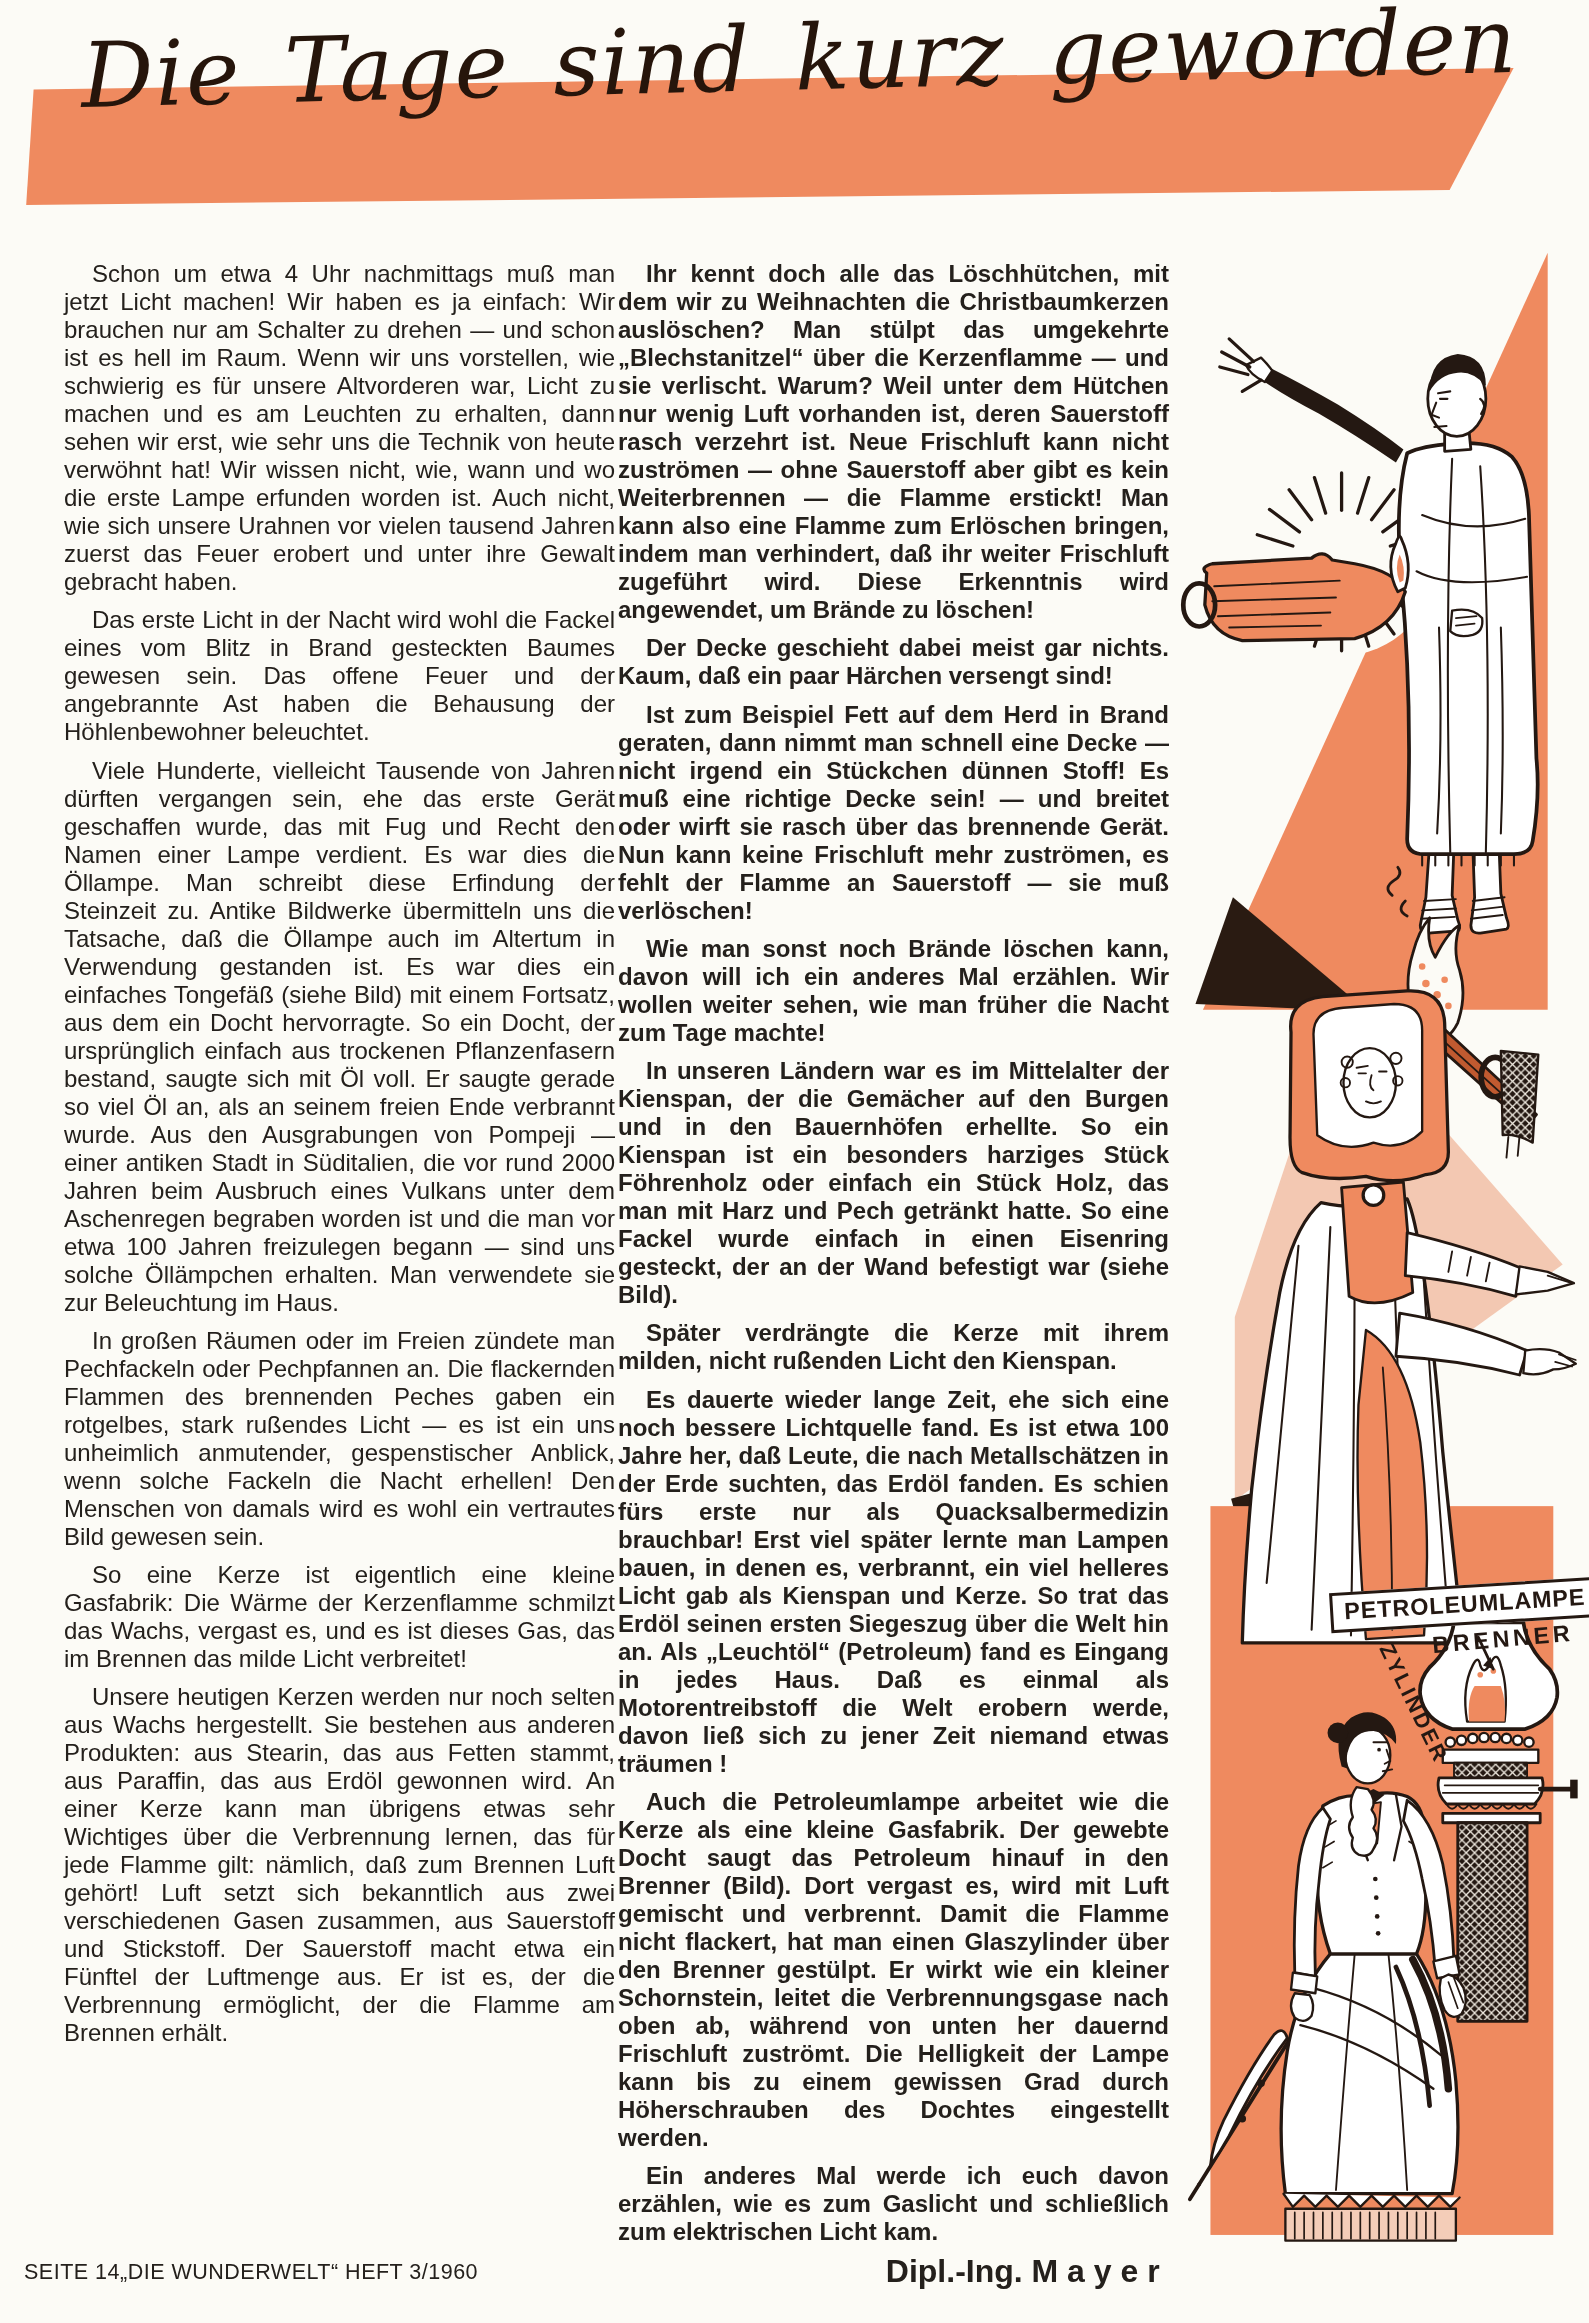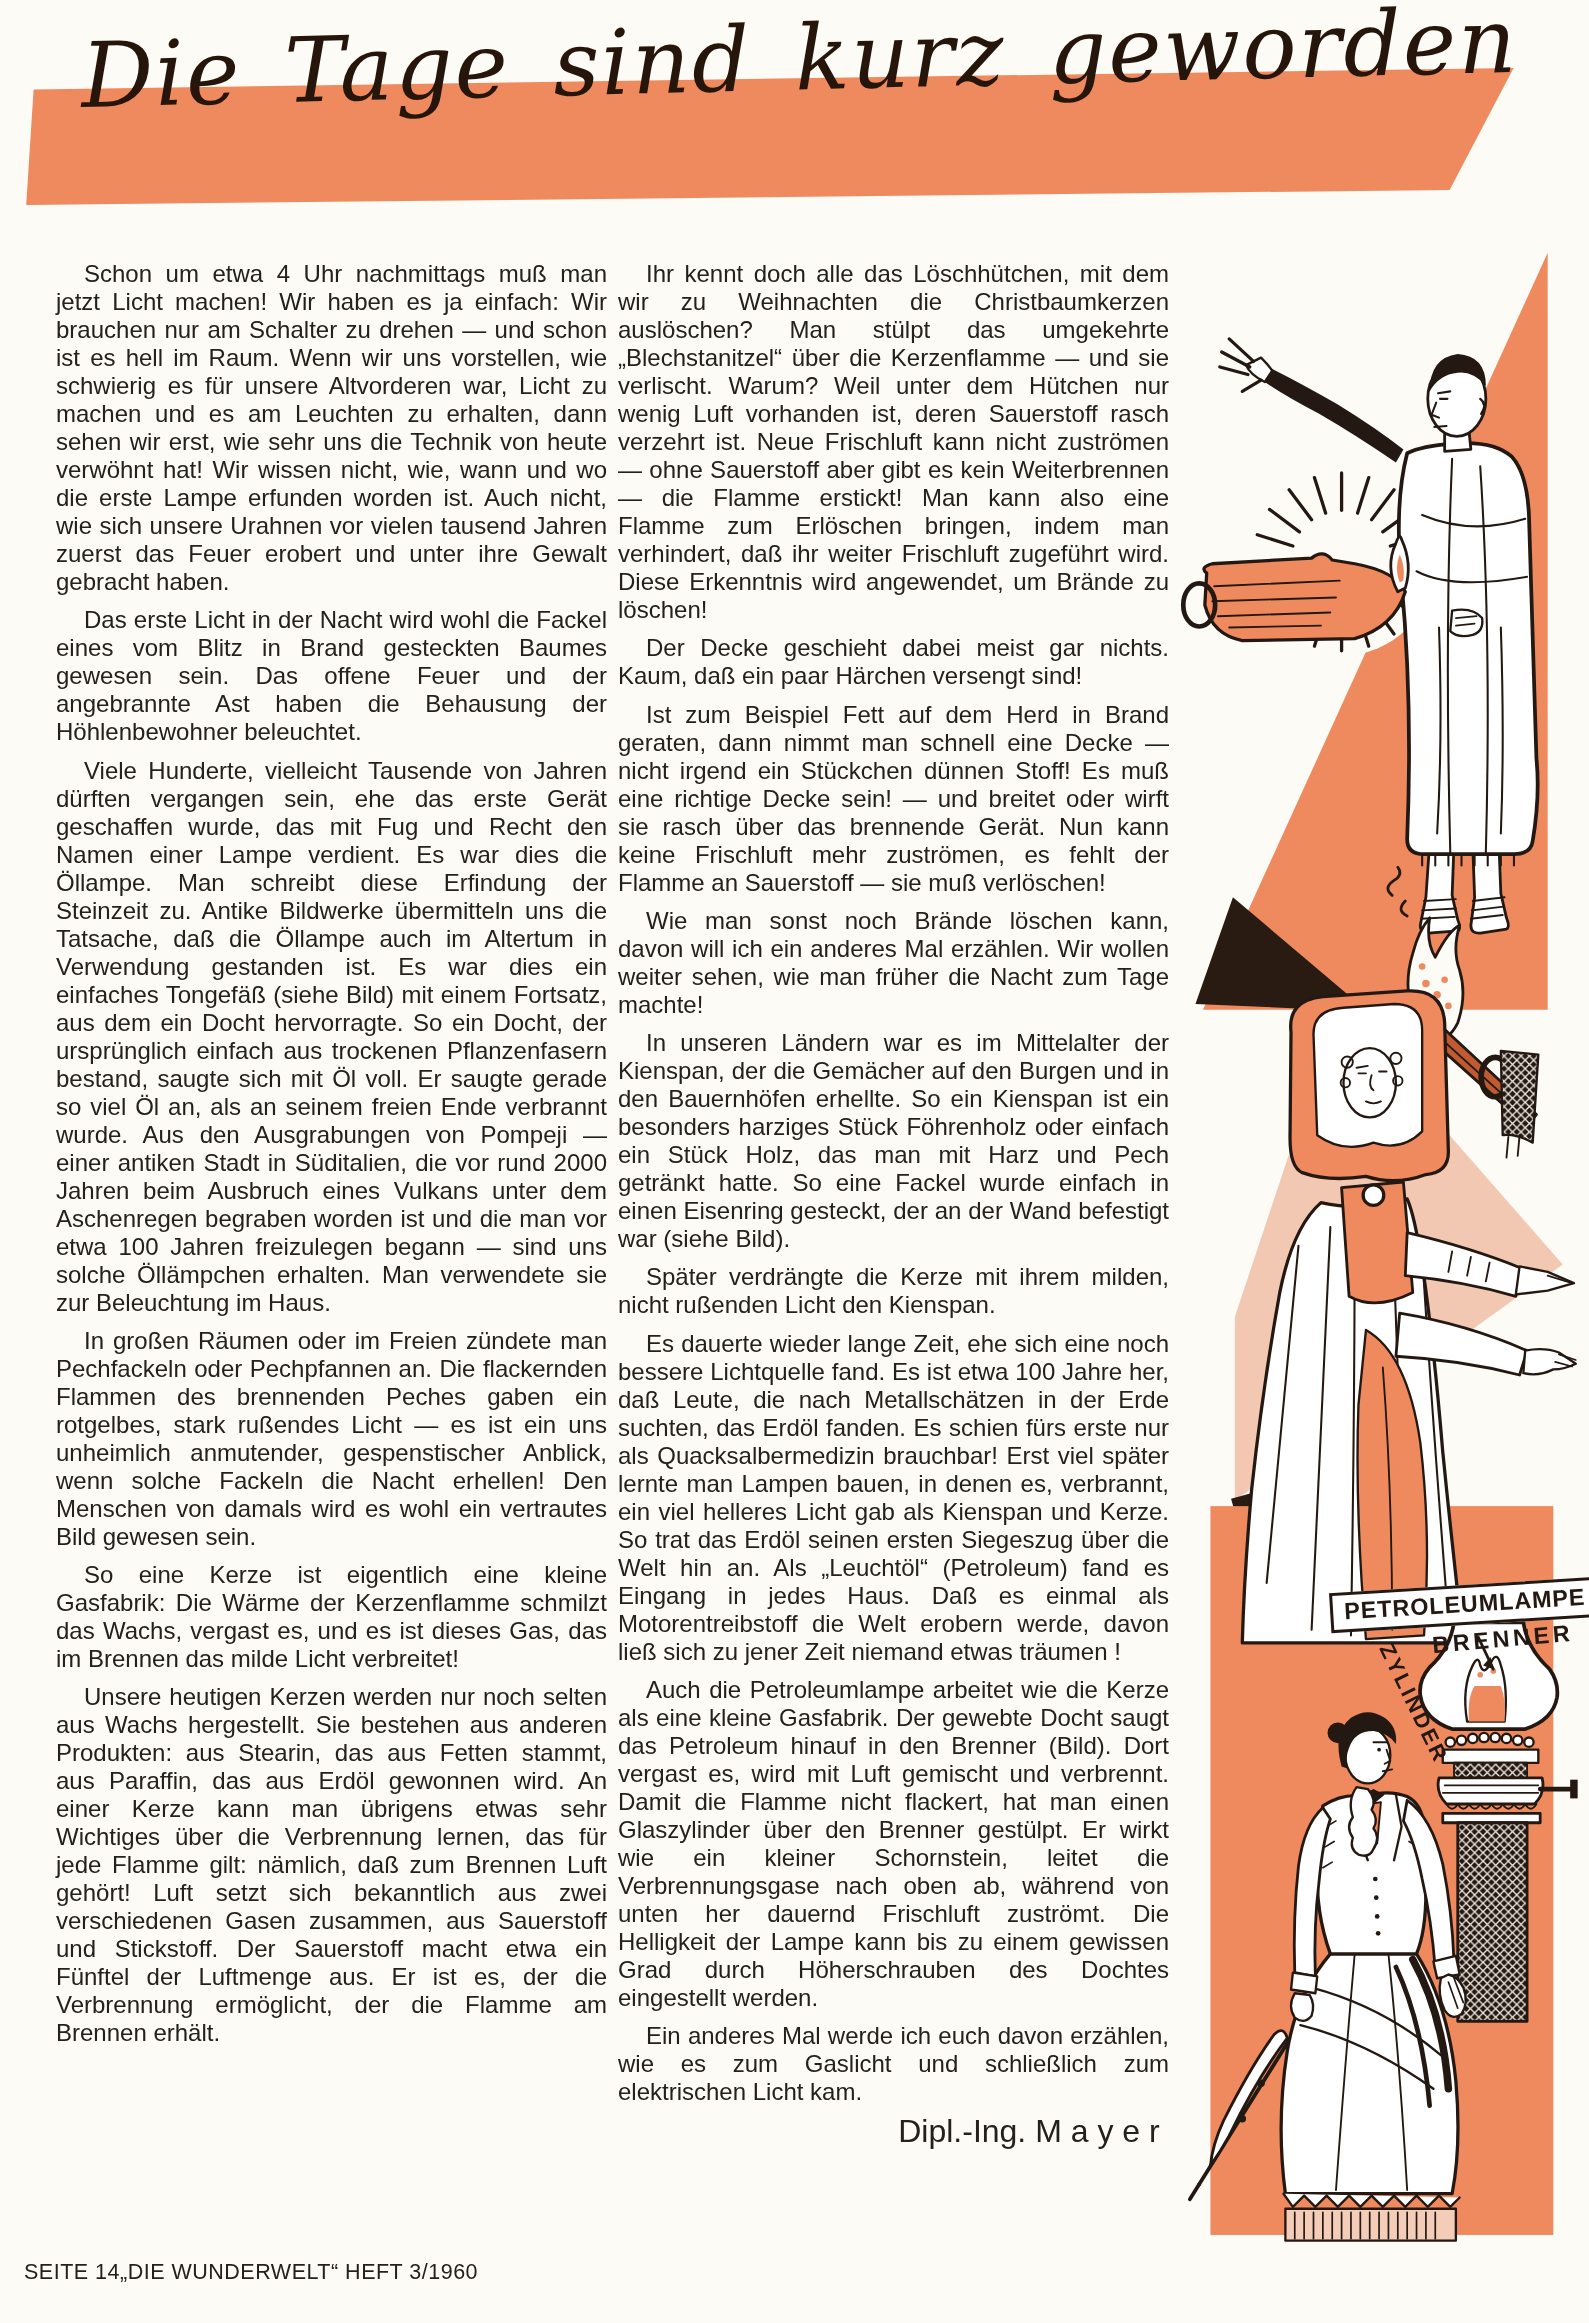--- a/index.html
+++ b/index.html
@@ -18,22 +18,22 @@
     font-family:"DejaVu Serif",serif;font-style:italic;
     font-size:90px;letter-spacing:1.9px;word-spacing:13px;color:#26150B;
     transform:rotate(-1.4deg);white-space:nowrap;
   }
   
   .col{
     position:absolute;top:260px;width:551px;
     font-size:24px;line-height:28px;text-align:justify;
     hyphens:auto;-webkit-hyphens:auto;
   }
-  .col-1{left:56px;}
-  .col-2{left:618px;}
+  .col-1{left:64px;}
+  .col-2{left:618px;font-weight:bold;}
   .col p{margin:0 0 10.3px 0;text-indent:28px;}
   .signature{text-align:right;padding-right:9.4px;margin-top:9.4px;font-size:32px;}
   
   .footer{
     position:absolute;left:24px;top:2260px;
     font-size:21.5px;font-weight:normal;letter-spacing:0.5px;display:flex;
   }
   
   .lbl{position:absolute;font-weight:bold;color:#241812;white-space:nowrap;}
   .lbl-lamp{

